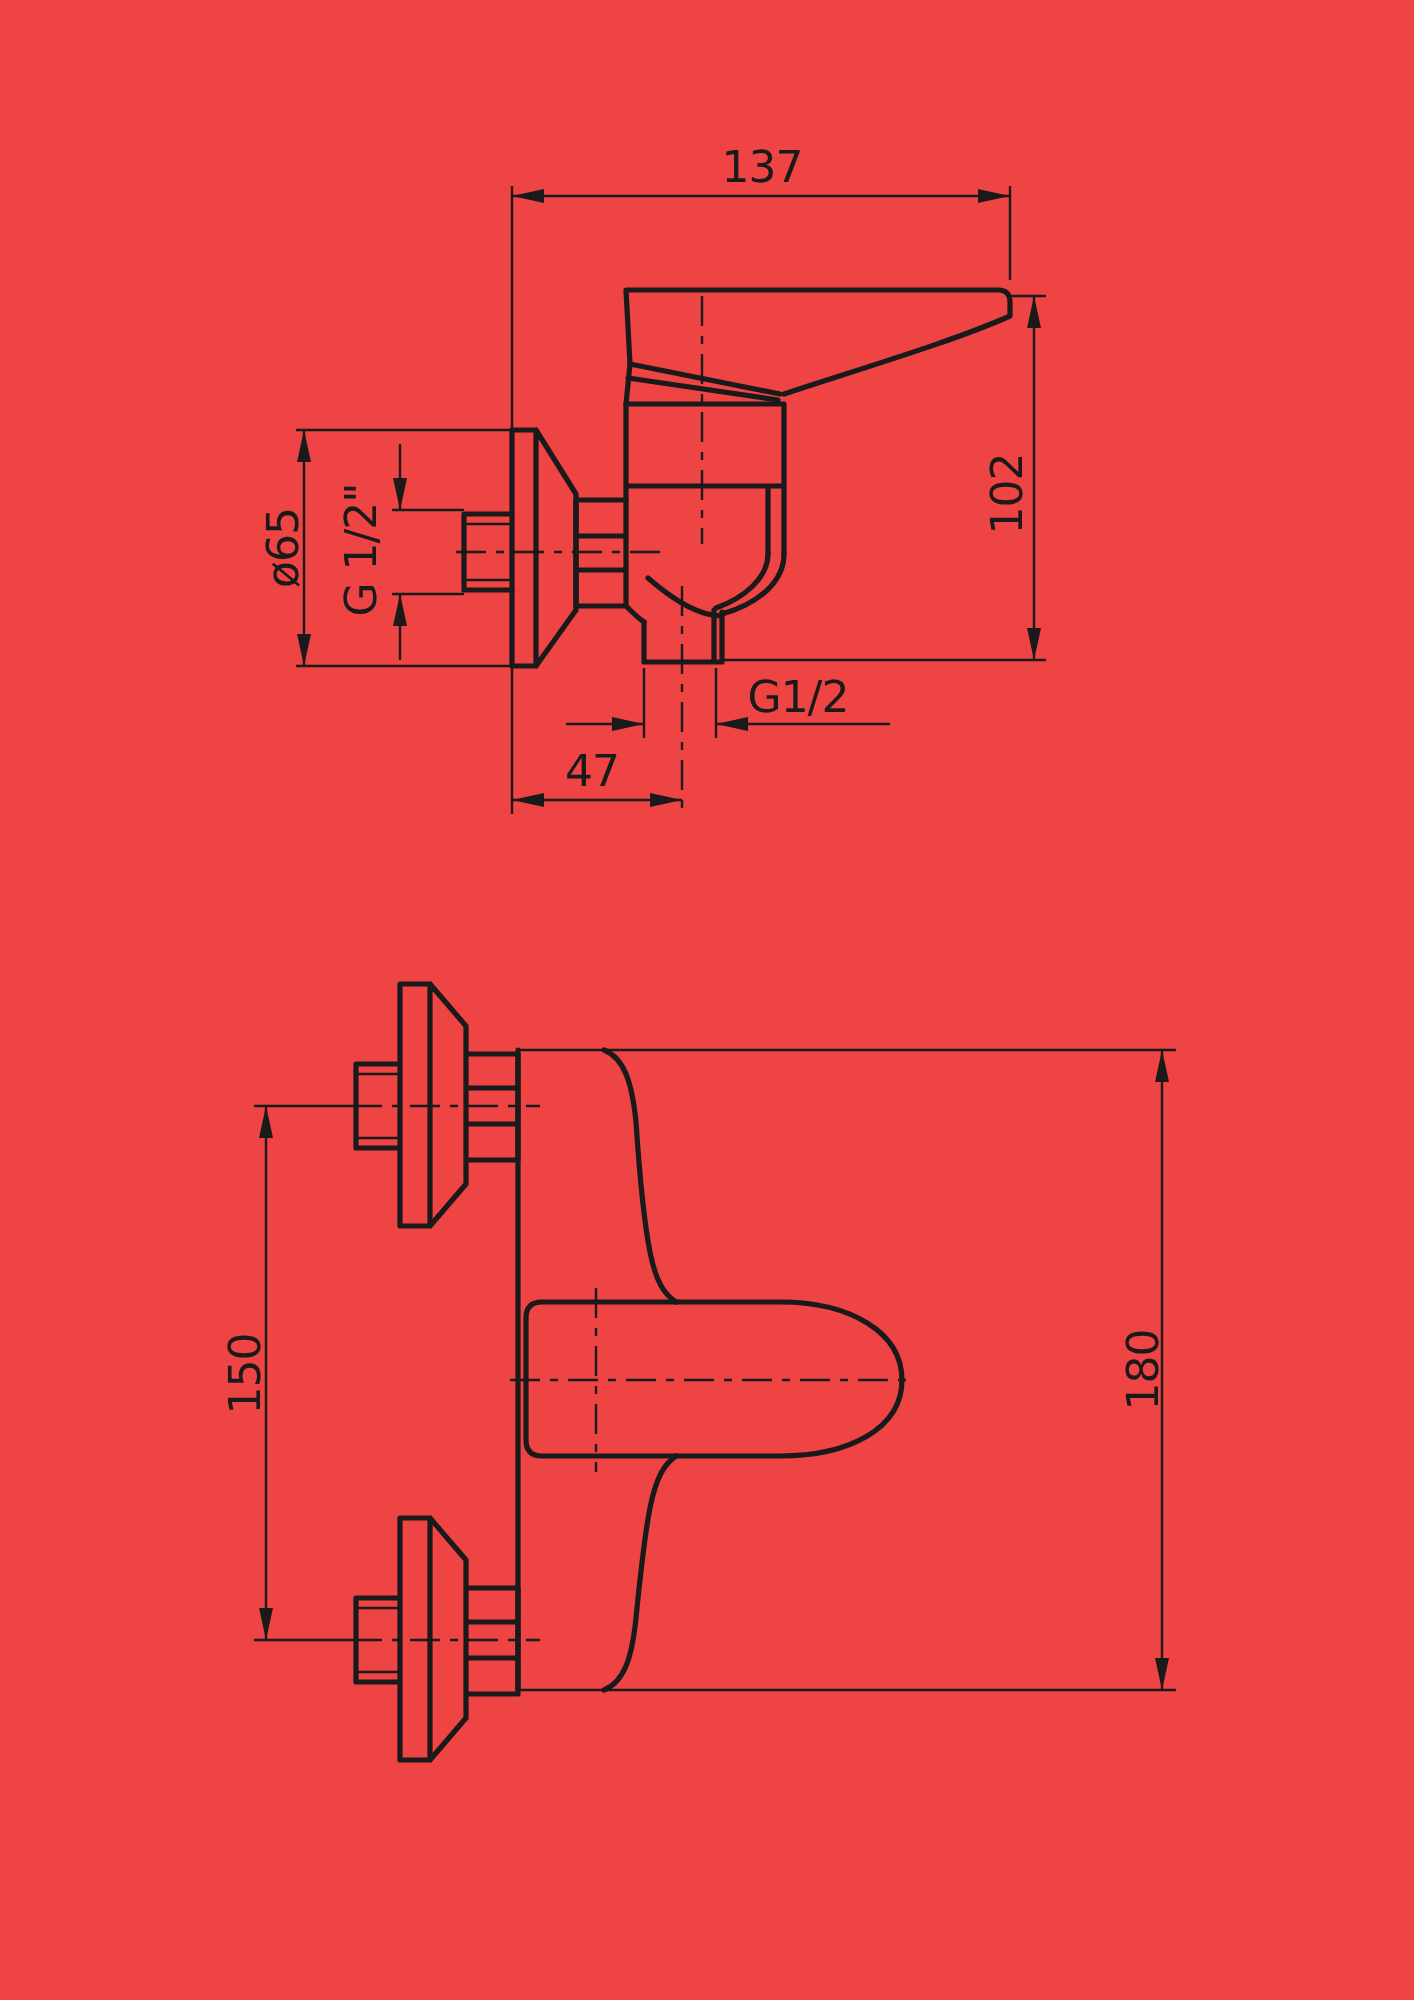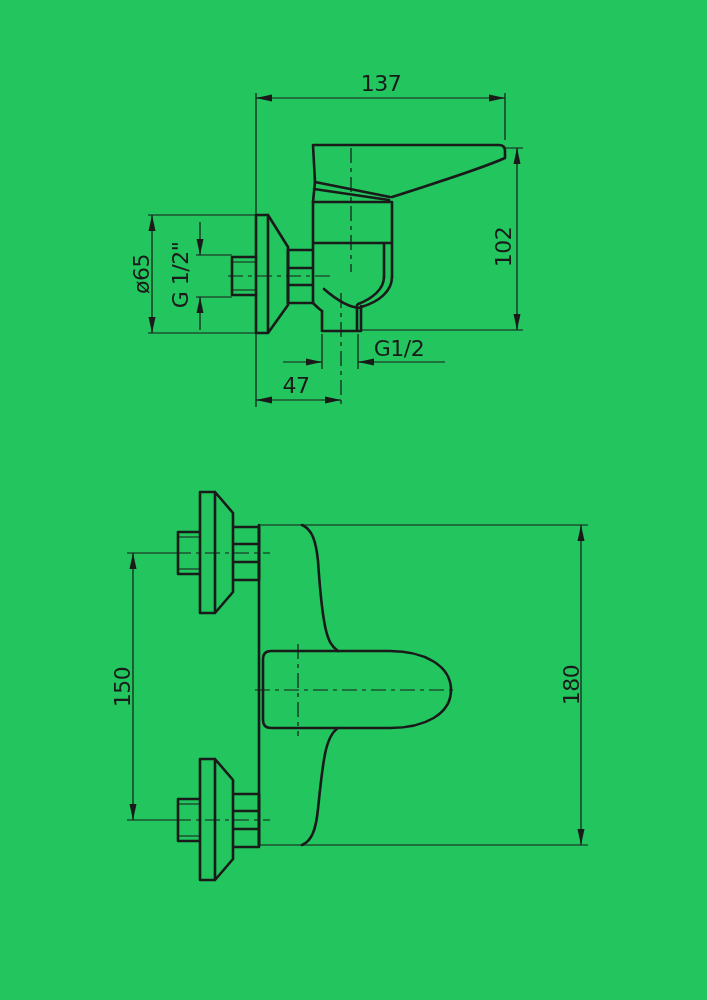--- a/index.html
+++ b/index.html
@@ -1,16 +1,16 @@
 <!DOCTYPE html>
 <html><head>
 <meta charset="utf-8">
 <style>
   html,body{margin:0;padding:0;background:#ffffff;}
-  #canvas{position:relative;width:707px;height:1000px;background:#22c55e;overflow:hidden;}
+  #canvas{position:relative;width:707px;height:1000px;background:#ef4444;overflow:hidden;}
   svg{display:block;}
   .dimtext{font-family:"DejaVu Sans",sans-serif;font-size:22px;letter-spacing:-0.5px;fill:#1a1a1a;}
 </style>
 </head>
 <body>
 
 <div id="canvas">
 <svg width="707" height="1000" viewBox="0 0 707 1000">
 
   <g stroke="#1a1a1a" stroke-width="1.2" fill="none" stroke-dasharray="15 5 4 5">

